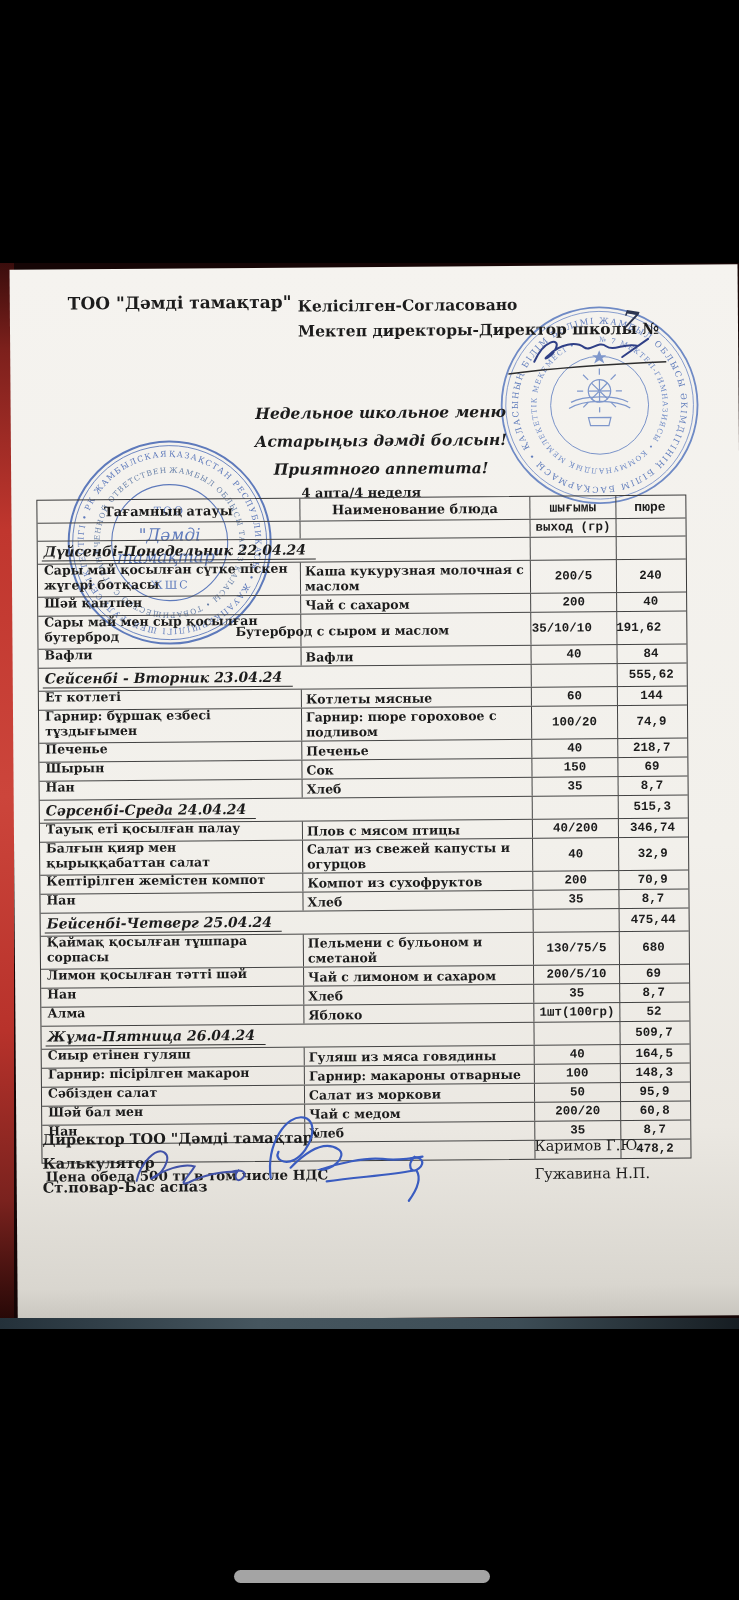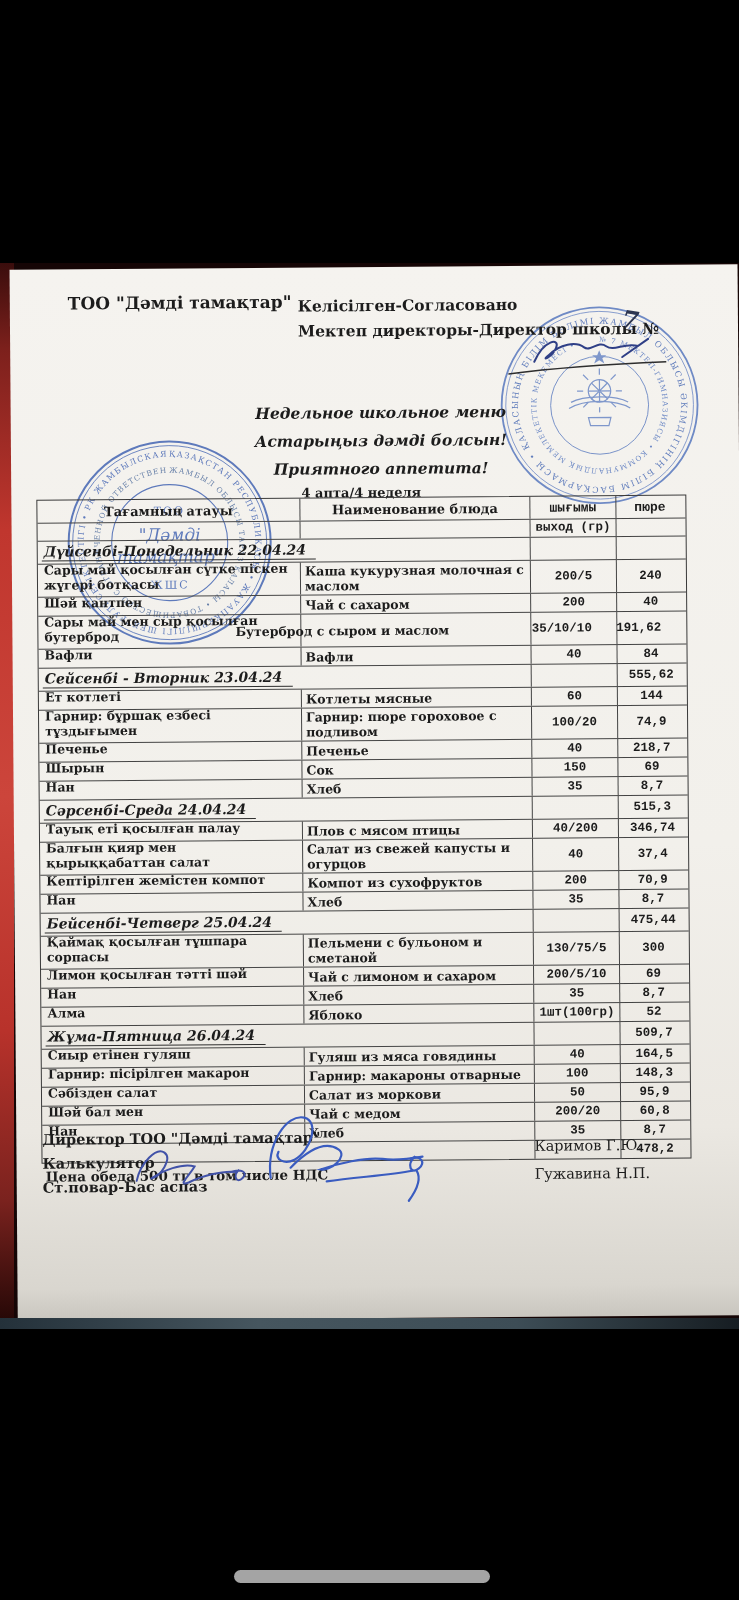--- a/index.html
+++ b/index.html
@@ -345,21 +345,21 @@
               <div class="kz">
                 <span>Балғын қияр мен қырыққабаттан салат</span>
               </div>
               <div class="ru">
                 <span>Салат из свежей капусты и огурцов</span>
               </div>
               <div class="num out">
                 <span>40</span>
               </div>
               <div class="num">
-                <span>37,4</span>
+                <span>32,9</span>
               </div>
             </div>
             <div class="t-row item-row">
               <div class="kz">
                 <span>Кептірілген жемістен компот</span>
               </div>
               <div class="ru">
                 <span>Компот из сухофруктов</span>
               </div>
               <div class="num out">
@@ -398,21 +398,21 @@
               <div class="kz">
                 <span>Қаймақ қосылған тұшпара сорпасы</span>
               </div>
               <div class="ru">
                 <span>Пельмени с бульоном и сметаной</span>
               </div>
               <div class="num out">
                 <span>130/75/5</span>
               </div>
               <div class="num">
-                <span>300</span>
+                <span>680</span>
               </div>
             </div>
             <div class="t-row item-row">
               <div class="kz">
                 <span>Лимон қосылған тәтті шәй</span>
               </div>
               <div class="ru">
                 <span>Чай с лимоном и сахаром</span>
               </div>
               <div class="num out">

